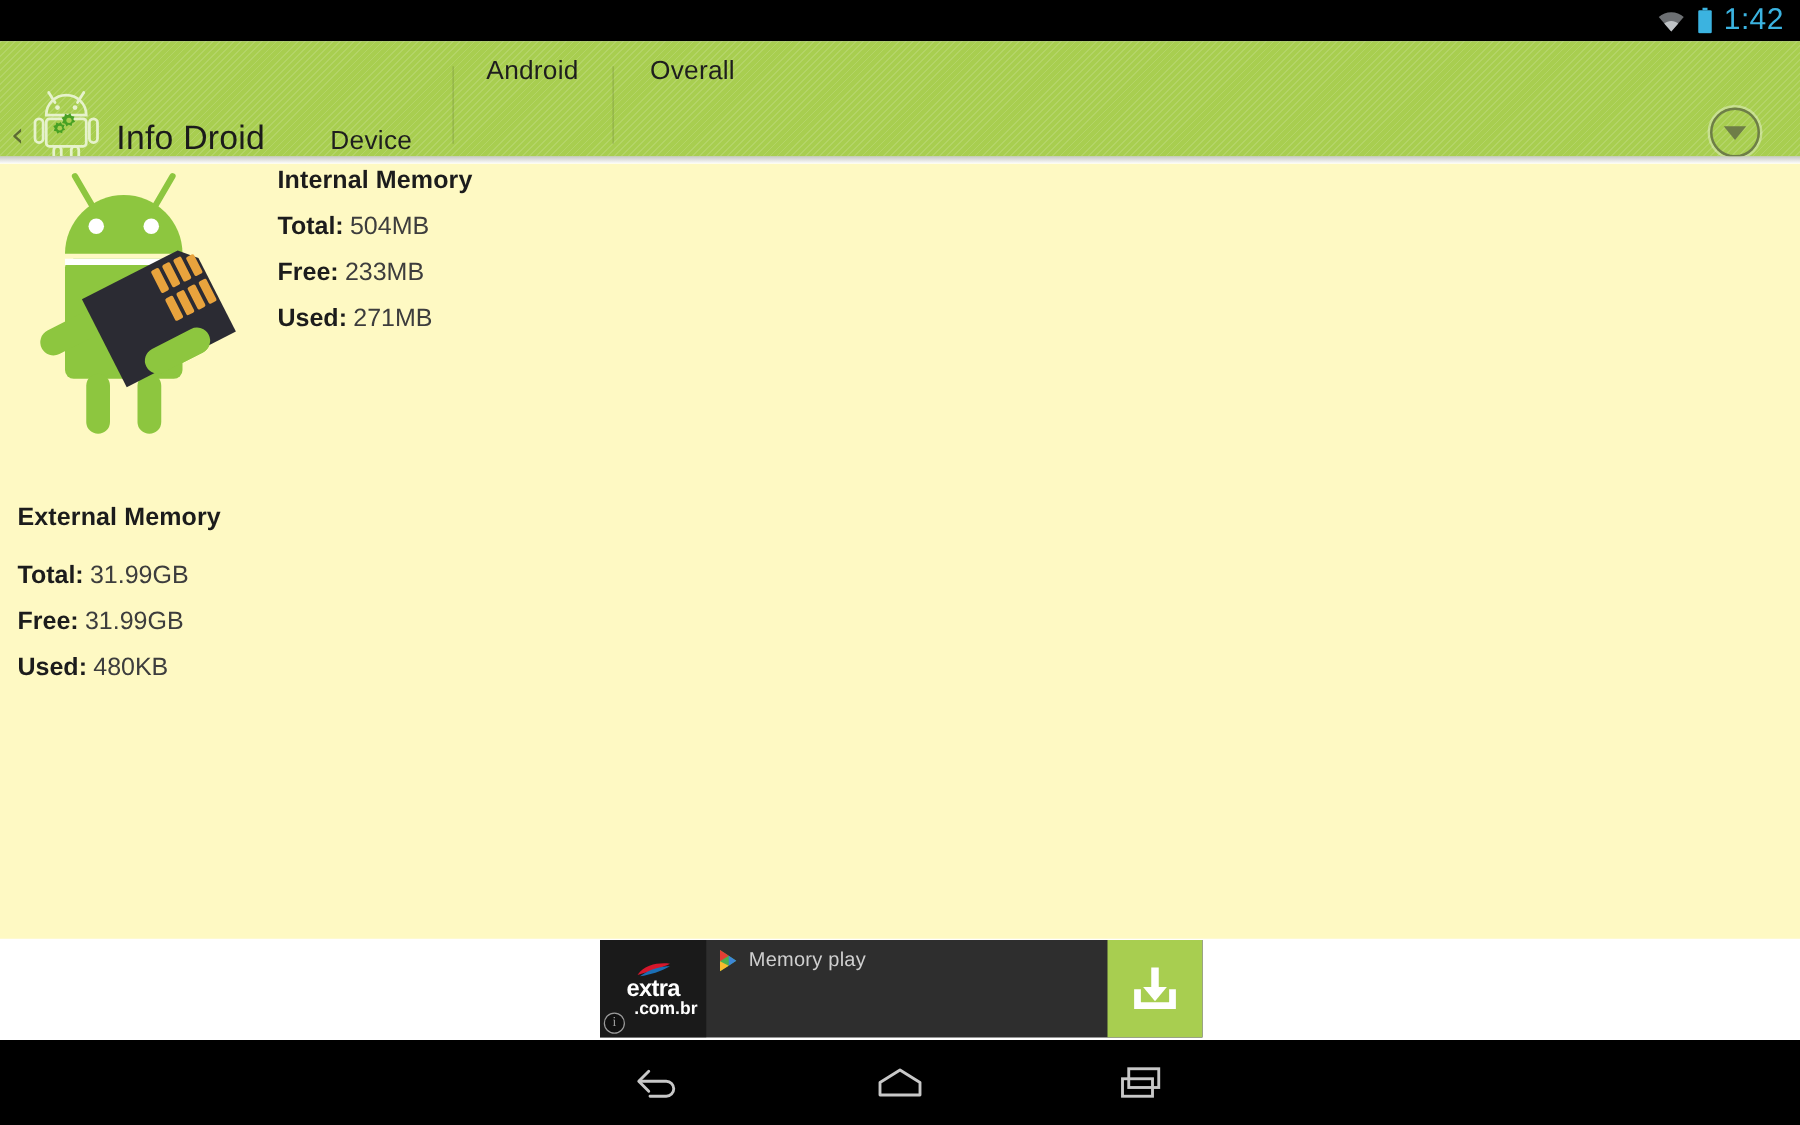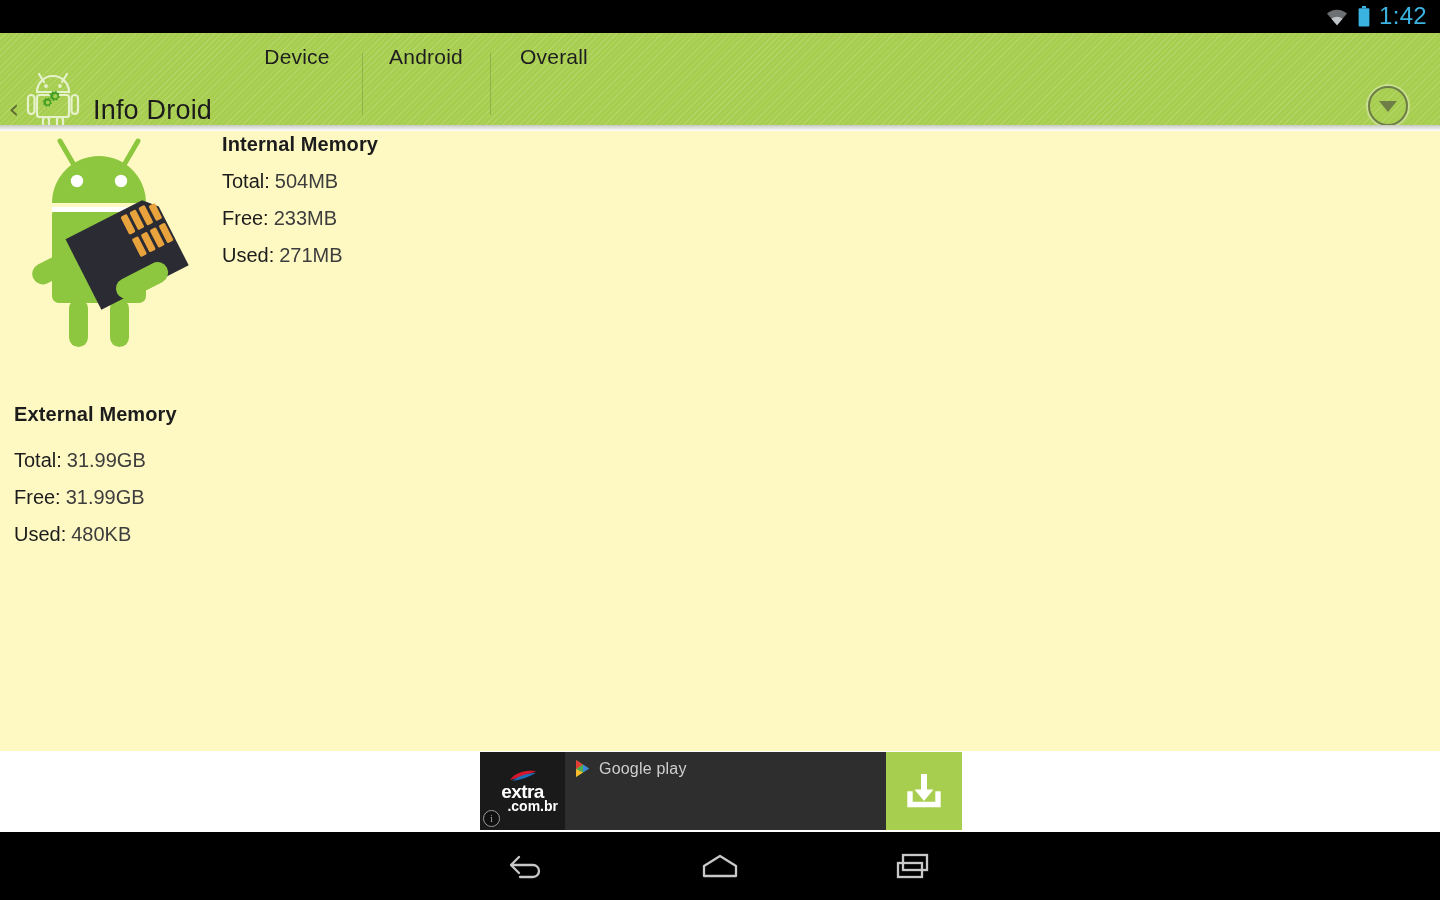--- a/index.html
+++ b/index.html
@@ -63,21 +63,21 @@
     font-family:"Liberation Sans", sans-serif;
   }
   .tab + .tab::before{
     content:""; position:absolute; left:0; top:20px; width:1px; height:62px;
     background:rgba(90,110,50,0.30);
   }
   .tab.active::after{
     content:""; position:absolute; left:0; right:0; bottom:0; height:7px;
     background:#8fbb2e;
   }
-  .tab-w-device{ width:130px; }
+  .tab-w-device{ width:130px;align-items:flex-end; }
   .tab-w-android{ width:128px; }
   .tab-w-memory{ width:128px; }
   .tab-w-overall{ width:128px; }
 
   .dropdown-btn{
     position:absolute; right:32px; top:53px; width:40px; height:40px;
     border:2px solid #6e7e47; border-radius:50%;
     display:flex; align-items:center; justify-content:center;
     box-shadow:0 0 0 2px rgba(255,255,255,0.35);
     cursor:pointer; background:transparent;
@@ -98,21 +98,21 @@
   .sec-title{
     font-size:20px; font-weight:bold; color:#1c1c1c;
     font-family:"Liberation Sans", sans-serif; letter-spacing:0.1px;
   }
   .int-block .sec-title{ margin-bottom:14px; }
   .ext-block .sec-title{ margin-bottom:23px;text-align:right; }
   .stat-row{
     font-size:20px; color:#3d3d3d; margin-bottom:14px;
     font-family:"Liberation Sans", sans-serif; white-space:nowrap;
   }
-  .stat-row .lbl{ font-weight:normal; color:#1c1c1c; }
+  .stat-row .lbl{ font-weight:bold; color:#1c1c1c; }
   .stat-row .val{ font-weight:normal; color:#3d3d3d; margin-left:5px;text-align:right; }
 
   
   .ad-banner{
     position:absolute; left:480px; top:752px; width:482px; height:78px;
     background:#2e2e2e; display:flex; overflow:hidden; cursor:pointer;
   }
   .ad-logo{
     width:85px; height:78px; background:#1a1a1a; position:relative;
     display:flex; flex-direction:column; align-items:center; justify-content:center;
@@ -301,21 +301,21 @@
     </div>
 
     <div class="ad-body">
       <div class="ad-brandrow">
         <svg class="gp-tri" viewBox="0 0 17 19">
           <path d="M1 1 L14 9.5 L1 18 Z" fill="#4bb14e"></path>
           <path d="M1 1 L8 5.6 L1 10 Z" fill="#e43e34"></path>
           <path d="M1 10 L8 13.5 L1 18 Z" fill="#f9bb2d"></path>
           <path d="M8 5.6 L14 9.5 L8 13.5 Z" fill="#3d87d8"></path>
         </svg>
-        <span class="gp-text">Google play</span>
+        <span class="gp-text">Memory play</span>
       </div>
     </div>
 
     <div class="ad-cta">
       <svg class="dl-icon" viewBox="0 0 42 42">
         <rect x="18" y="4" width="6" height="19" fill="#ffffff"></rect>
         <path d="M11.5 19.5 L21 31 L30.5 19.5 Z" fill="#ffffff"></path>
         <path d="M7 24 v10.5 h28 V24" fill="none" stroke="#ffffff" stroke-width="5.4" stroke-linecap="square"></path>
       </svg>
     </div>

